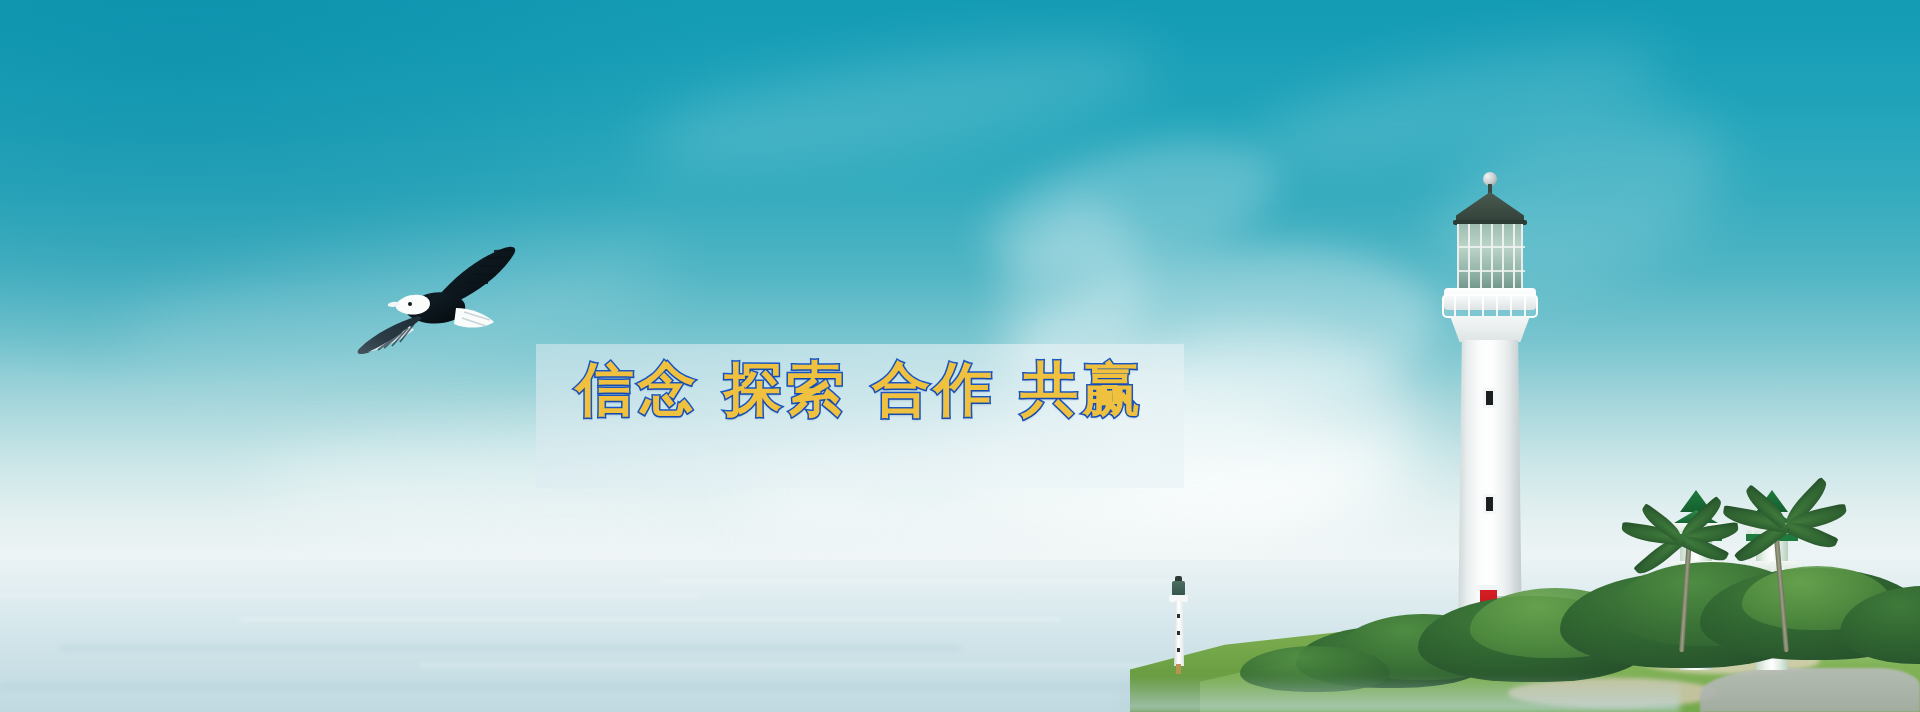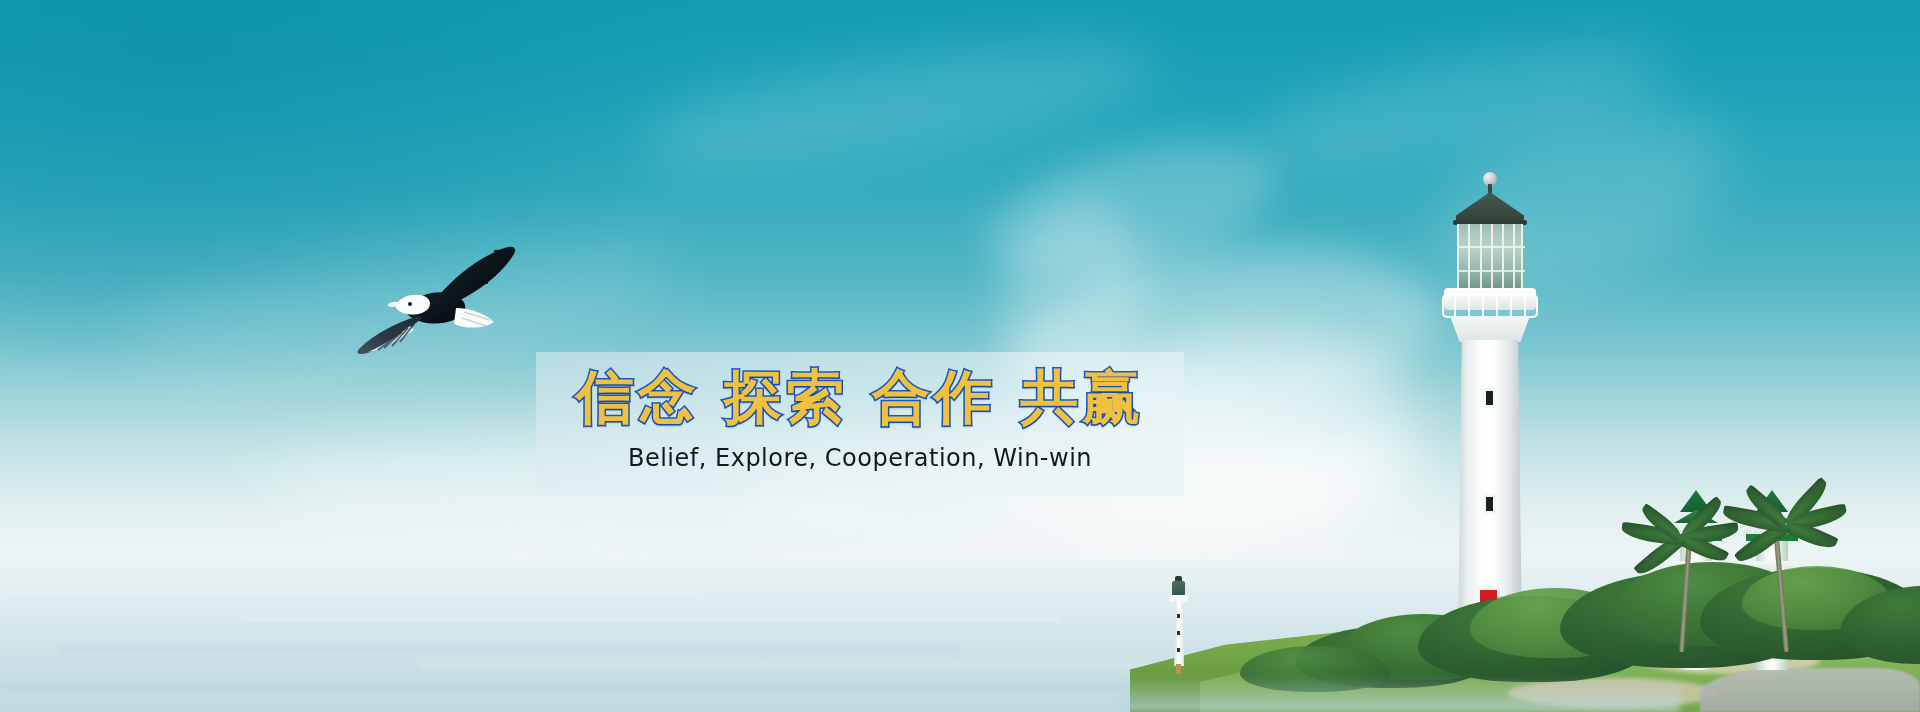--- a/index.html
+++ b/index.html
@@ -203,21 +203,21 @@
   .tw-shaft{
     position:absolute;left:16px;width:32px;
     background:linear-gradient(to right,#c2d6c6 0%,#eef5ef 30%,#ffffff 50%,#e4efe6 72%,#b9cfbe 100%);
   }
 
   
   #eagle{position:absolute;left:344px;top:238px;width:180px;height:130px;}
 
   
   #banner{
-    position:absolute;left:536px;top:352px;width:648px;height:144px;
+    position:absolute;left:536px;top:344px;width:648px;height:144px;
     background:linear-gradient(135deg,
       rgba(214,232,238,.62) 0%,
       rgba(226,239,243,.62) 35%,
       rgba(236,244,247,.60) 65%,
       rgba(229,240,244,.58) 100%);
   }
   #cnTitle{
     position:absolute;left:0;top:8px;width:648px;
     text-align:center;
     font-family:"DejaVu Sans","Liberation Sans",sans-serif;
@@ -423,16 +423,15 @@
     <path d="M112,70 C126,70 142,76 150,84 C142,90 124,92 110,86 Z" fill="#fafcfc"></path>
     <path d="M120,74 L146,82 M118,80 L142,88" stroke="#c9d4d8" stroke-width="1.6" fill="none"></path>
 
     <path d="M78,80 C66,90 48,104 26,114 C16,118 10,116 16,110 C30,96 54,84 74,78 Z" fill="url(#wingLow)"></path>
     <path d="M66,88 C56,96 42,106 24,114 C36,112 56,102 70,92 Z" fill="#e8eef0" opacity=".92"></path>
     <path d="M58,94 L40,110 M64,90 L48,108 M70,86 L56,104 M52,98 L34,112" stroke="#20303a" stroke-width="1.8" fill="none" opacity=".7"></path>
   </svg>
 
   <div id="banner">
     <div id="cnTitle">信念 探索 合作 共赢</div>
-    <div id="enSubtitle">Belief,  Explore,  Cooperation,  Win-win</div>
   </div>
 
 </div>
 
 </body></html>

